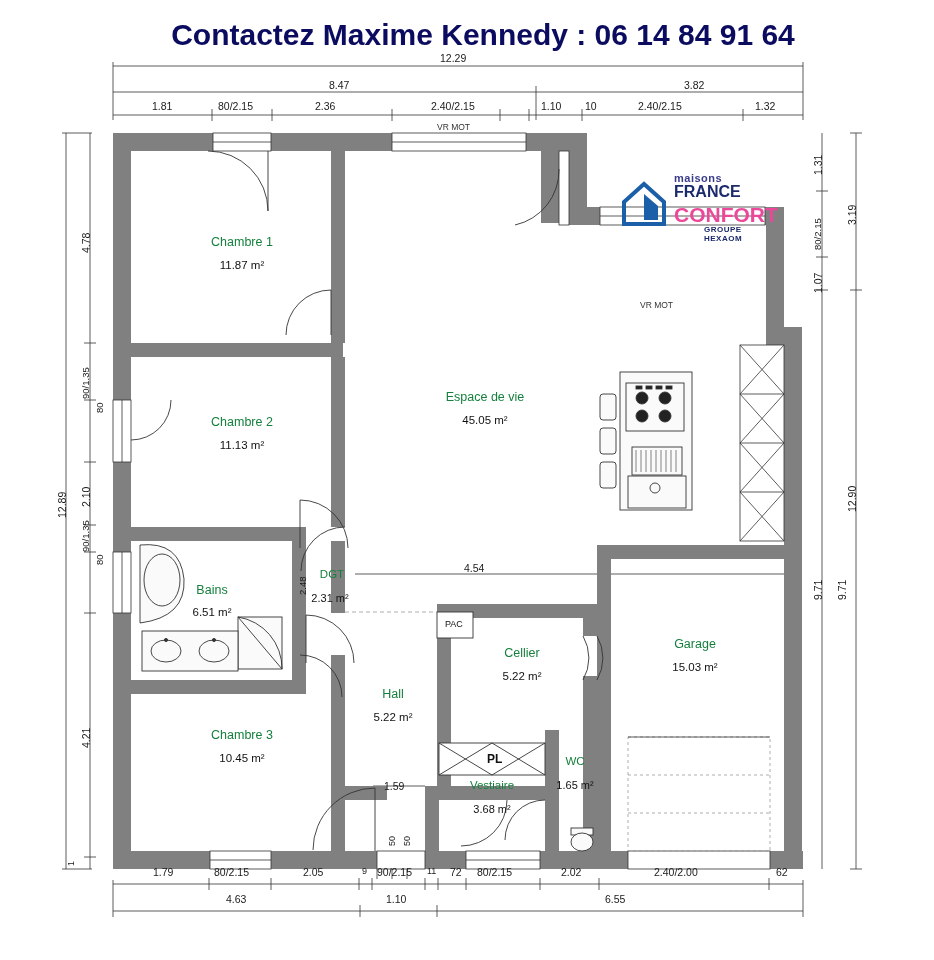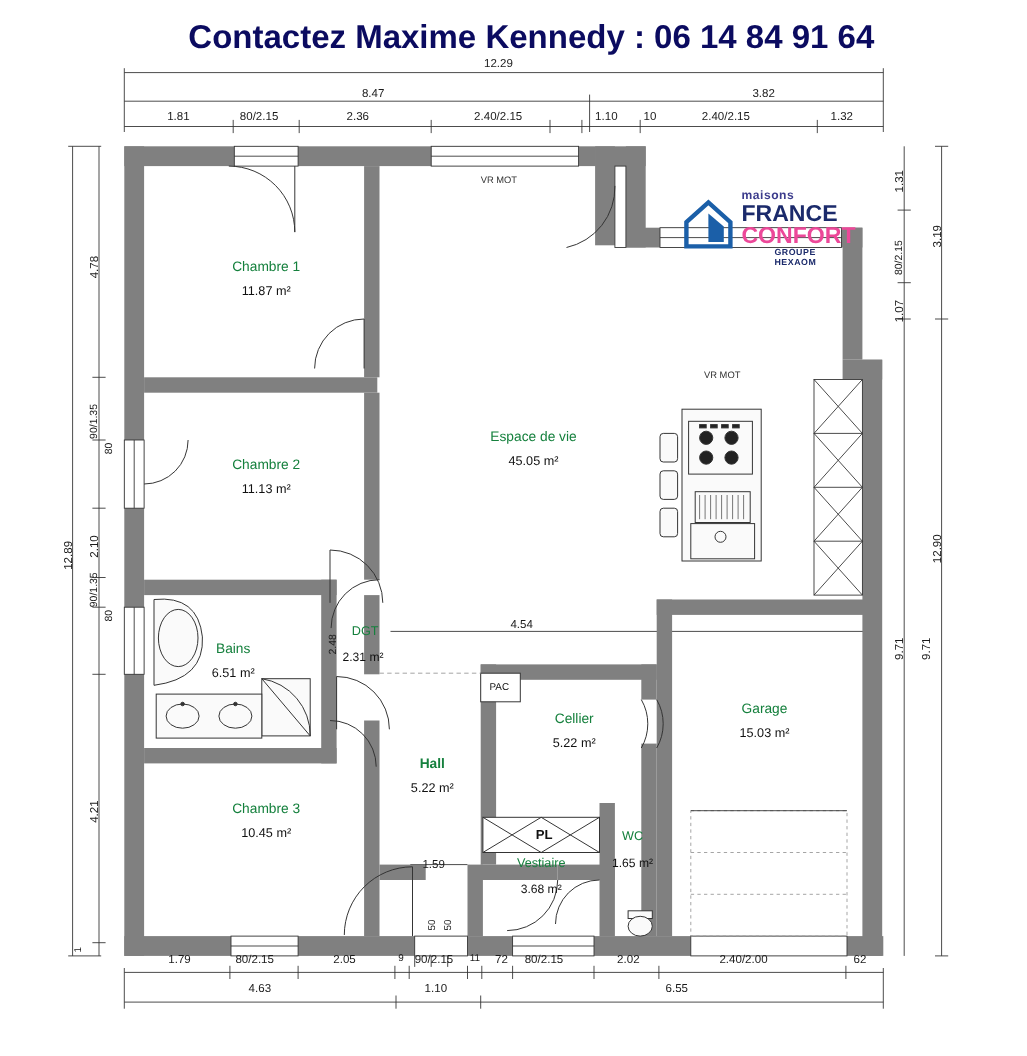--- a/index.html
+++ b/index.html
@@ -5,24 +5,24 @@
   html,body{margin:0;padding:0;background:#ffffff;}
   body{width:934px;height:960px;font-family:"Liberation Sans",sans-serif;color:#111;position:relative;overflow:hidden;}
   #plan{position:absolute;left:0;top:0;width:934px;height:960px;}
   .title{position:absolute;left:0;top:18px;width:934px;text-align:center;font-size:30px;font-weight:bold;color:#0b0b60;letter-spacing:0px;font-family:"Liberation Sans",sans-serif;padding-left:16px;}
   .dim{position:absolute;font-size:10.5px;color:#1a1a1a;white-space:nowrap;text-align:center;}
   .dimv{position:absolute;font-size:10.5px;color:#1a1a1a;white-space:nowrap;transform-origin:left top;}
   .room-name{position:absolute;font-size:12.5px;color:#15803d;white-space:nowrap;text-align:center;}
   .room-area{position:absolute;font-size:11.5px;color:#111;white-space:nowrap;text-align:center;}
   .logo{position:absolute;left:618px;top:172px;width:160px;height:70px;}
   .logo .l1{position:absolute;left:56px;top:0px;font-size:11px;color:#3b3b8c;font-weight:bold;letter-spacing:0.5px;}
-  .logo .l2{position:absolute;left:56px;top:11px;font-size:21px;color:#1b2a6b;font-weight:bold;letter-spacing:0px;}
+  .logo .l2{position:absolute;left:56px;top:11px;font-size:16px;color:#1b2a6b;font-weight:bold;letter-spacing:0px;}
   .logo .l3{position:absolute;left:56px;top:31px;font-size:21px;color:#ec4899;font-weight:bold;}
   .logo .l4{position:absolute;left:86px;top:53px;font-size:8px;color:#1b2a6b;font-weight:bold;letter-spacing:0.5px;}
-  .vr{position:absolute;font-size:8.5px;color:#333;white-space:nowrap;margin-top:36px;}
+  .vr{position:absolute;font-size:8.5px;color:#333;white-space:nowrap;}
   .pac{position:absolute;font-size:9px;color:#111;}
   .pl{position:absolute;font-size:12px;font-weight:bold;color:#111;}
 </style>
 </head>
 <body>
 
 <div class="title">Contactez Maxime Kennedy : 06 14 84 91 64</div>
 
 <svg id="plan" viewBox="0 0 934 960" xmlns="http://www.w3.org/2000/svg">
 
@@ -317,21 +317,21 @@
 
 <div class="room-name" style="left:400px;top:390px;width:170px;">Espace de vie</div>
 <div class="room-area" style="left:400px;top:414px;width:170px;">45.05 m²</div>
 
 <div class="room-name" style="left:162px;top:583px;width:100px;">Bains</div>
 <div class="room-area" style="left:162px;top:606px;width:100px;">6.51 m²</div>
 
 <div class="room-name" style="left:300px;top:568px;width:64px;font-size:11.5px;">DGT</div>
 <div class="room-area" style="left:298px;top:592px;width:64px;font-size:11px;">2.31 m²</div>
 
-<div class="room-name" style="left:348px;top:687px;width:90px;font-weight:bold;">Hall</div>
+<div class="room-name" style="left:348px;top:687px;width:90px;">Hall</div>
 <div class="room-area" style="left:348px;top:711px;width:90px;">5.22 m²</div>
 
 <div class="room-name" style="left:472px;top:646px;width:100px;">Cellier</div>
 <div class="room-area" style="left:472px;top:670px;width:100px;">5.22 m²</div>
 
 <div class="room-name" style="left:442px;top:779px;width:100px;font-size:11.5px;">Vestiaire</div>
 <div class="room-area" style="left:442px;top:803px;width:100px;font-size:11px;">3.68 m²</div>
 
 <div class="room-name" style="left:540px;top:755px;width:70px;font-size:11.5px;">WC</div>
 <div class="room-area" style="left:540px;top:779px;width:70px;font-size:11px;">1.65 m²</div>

